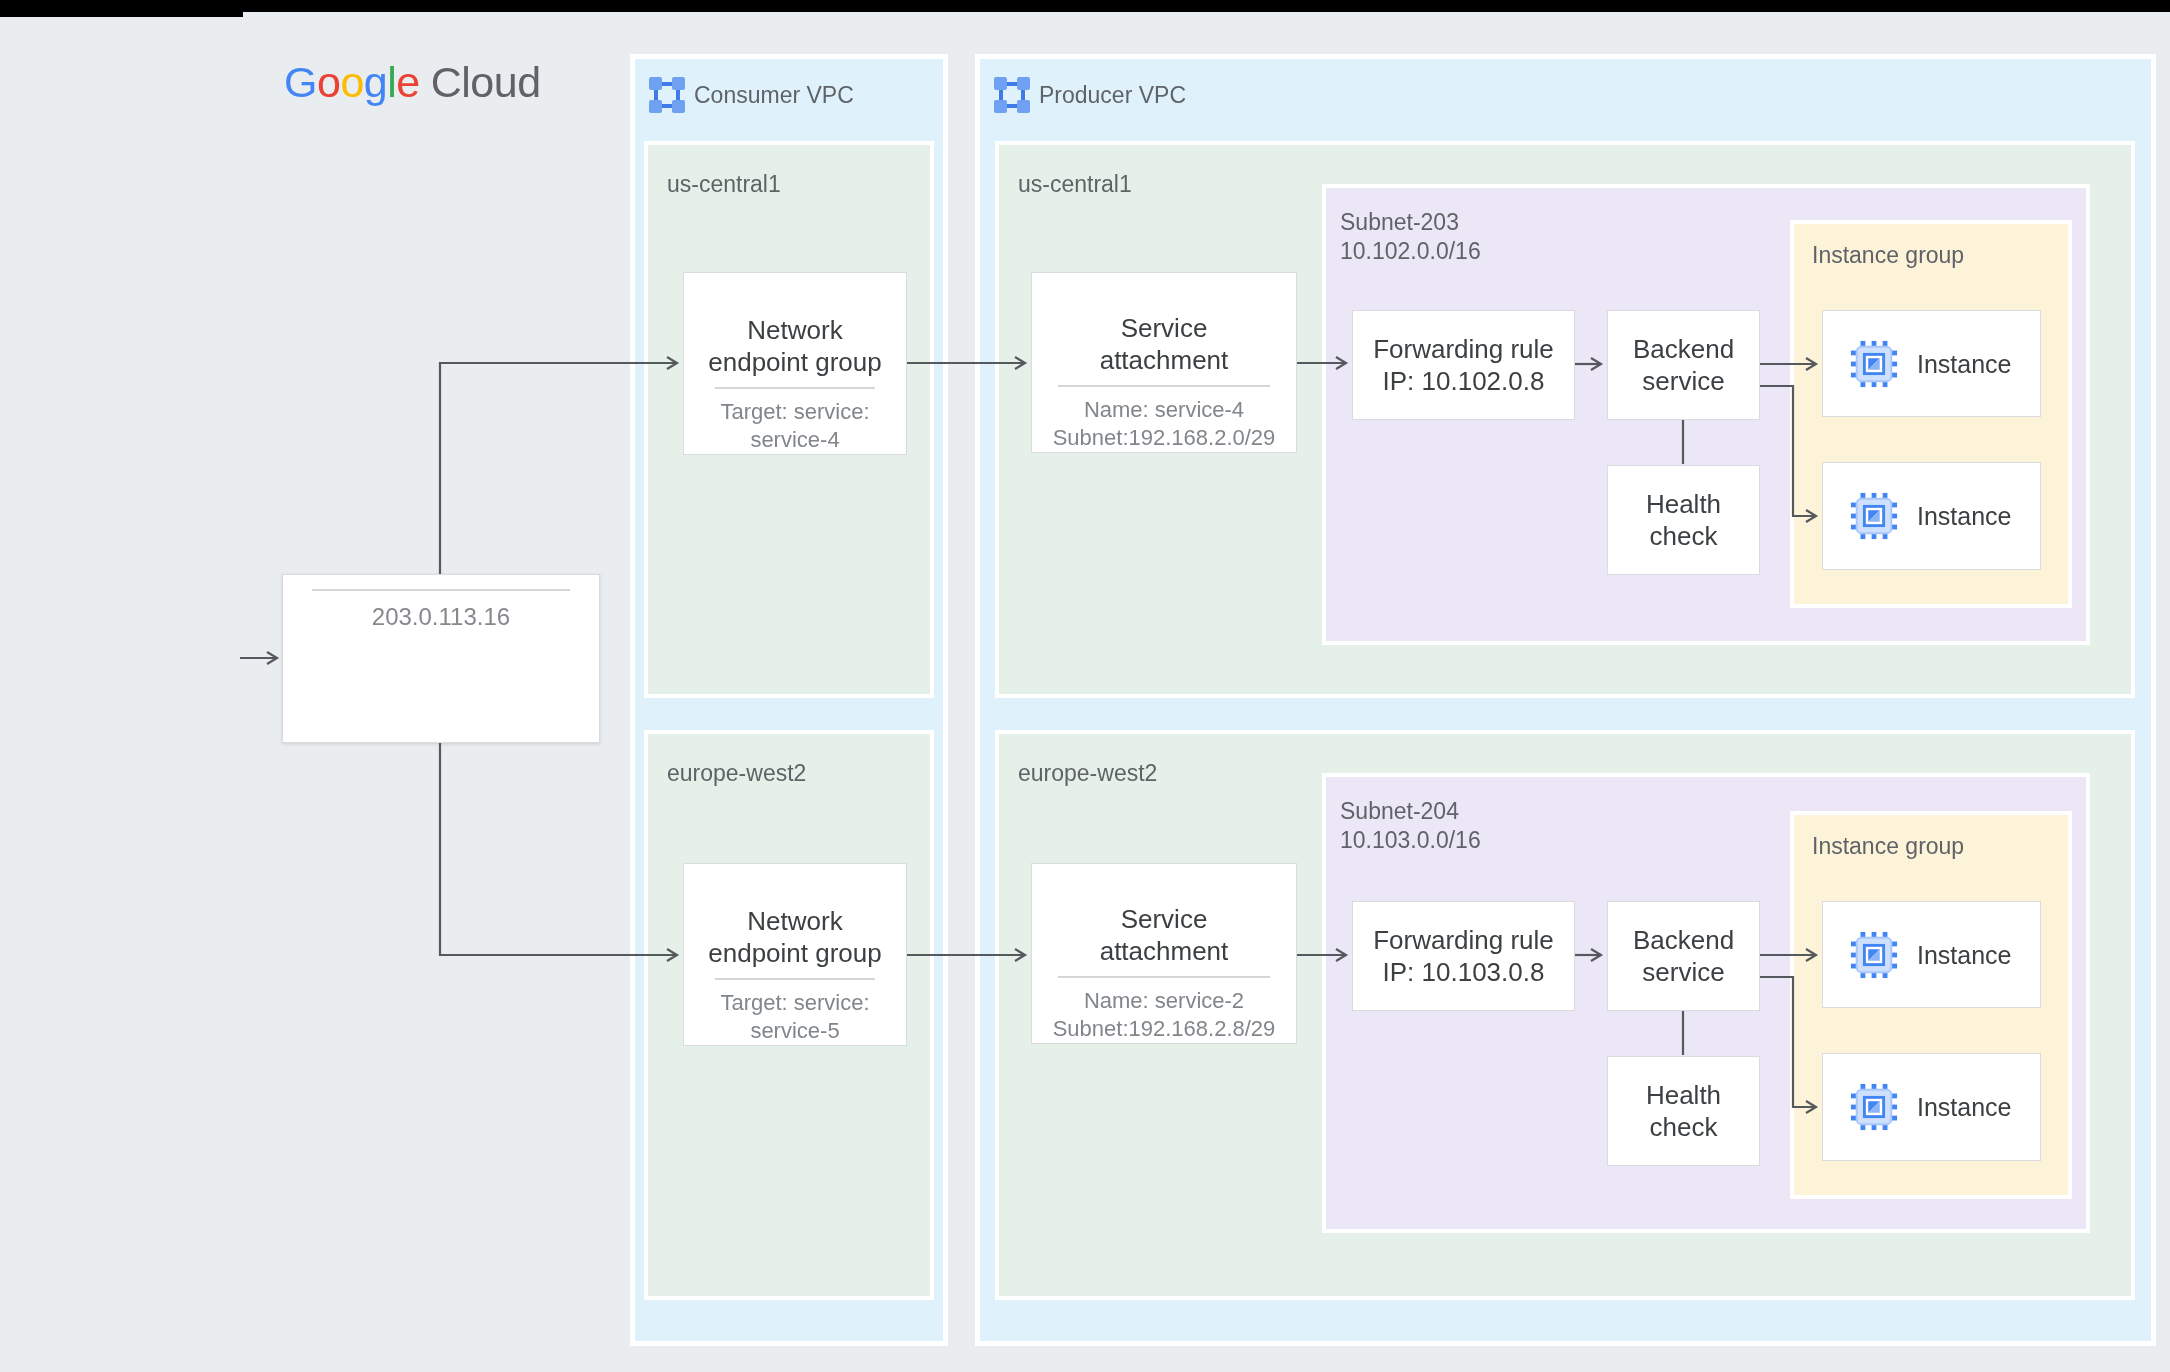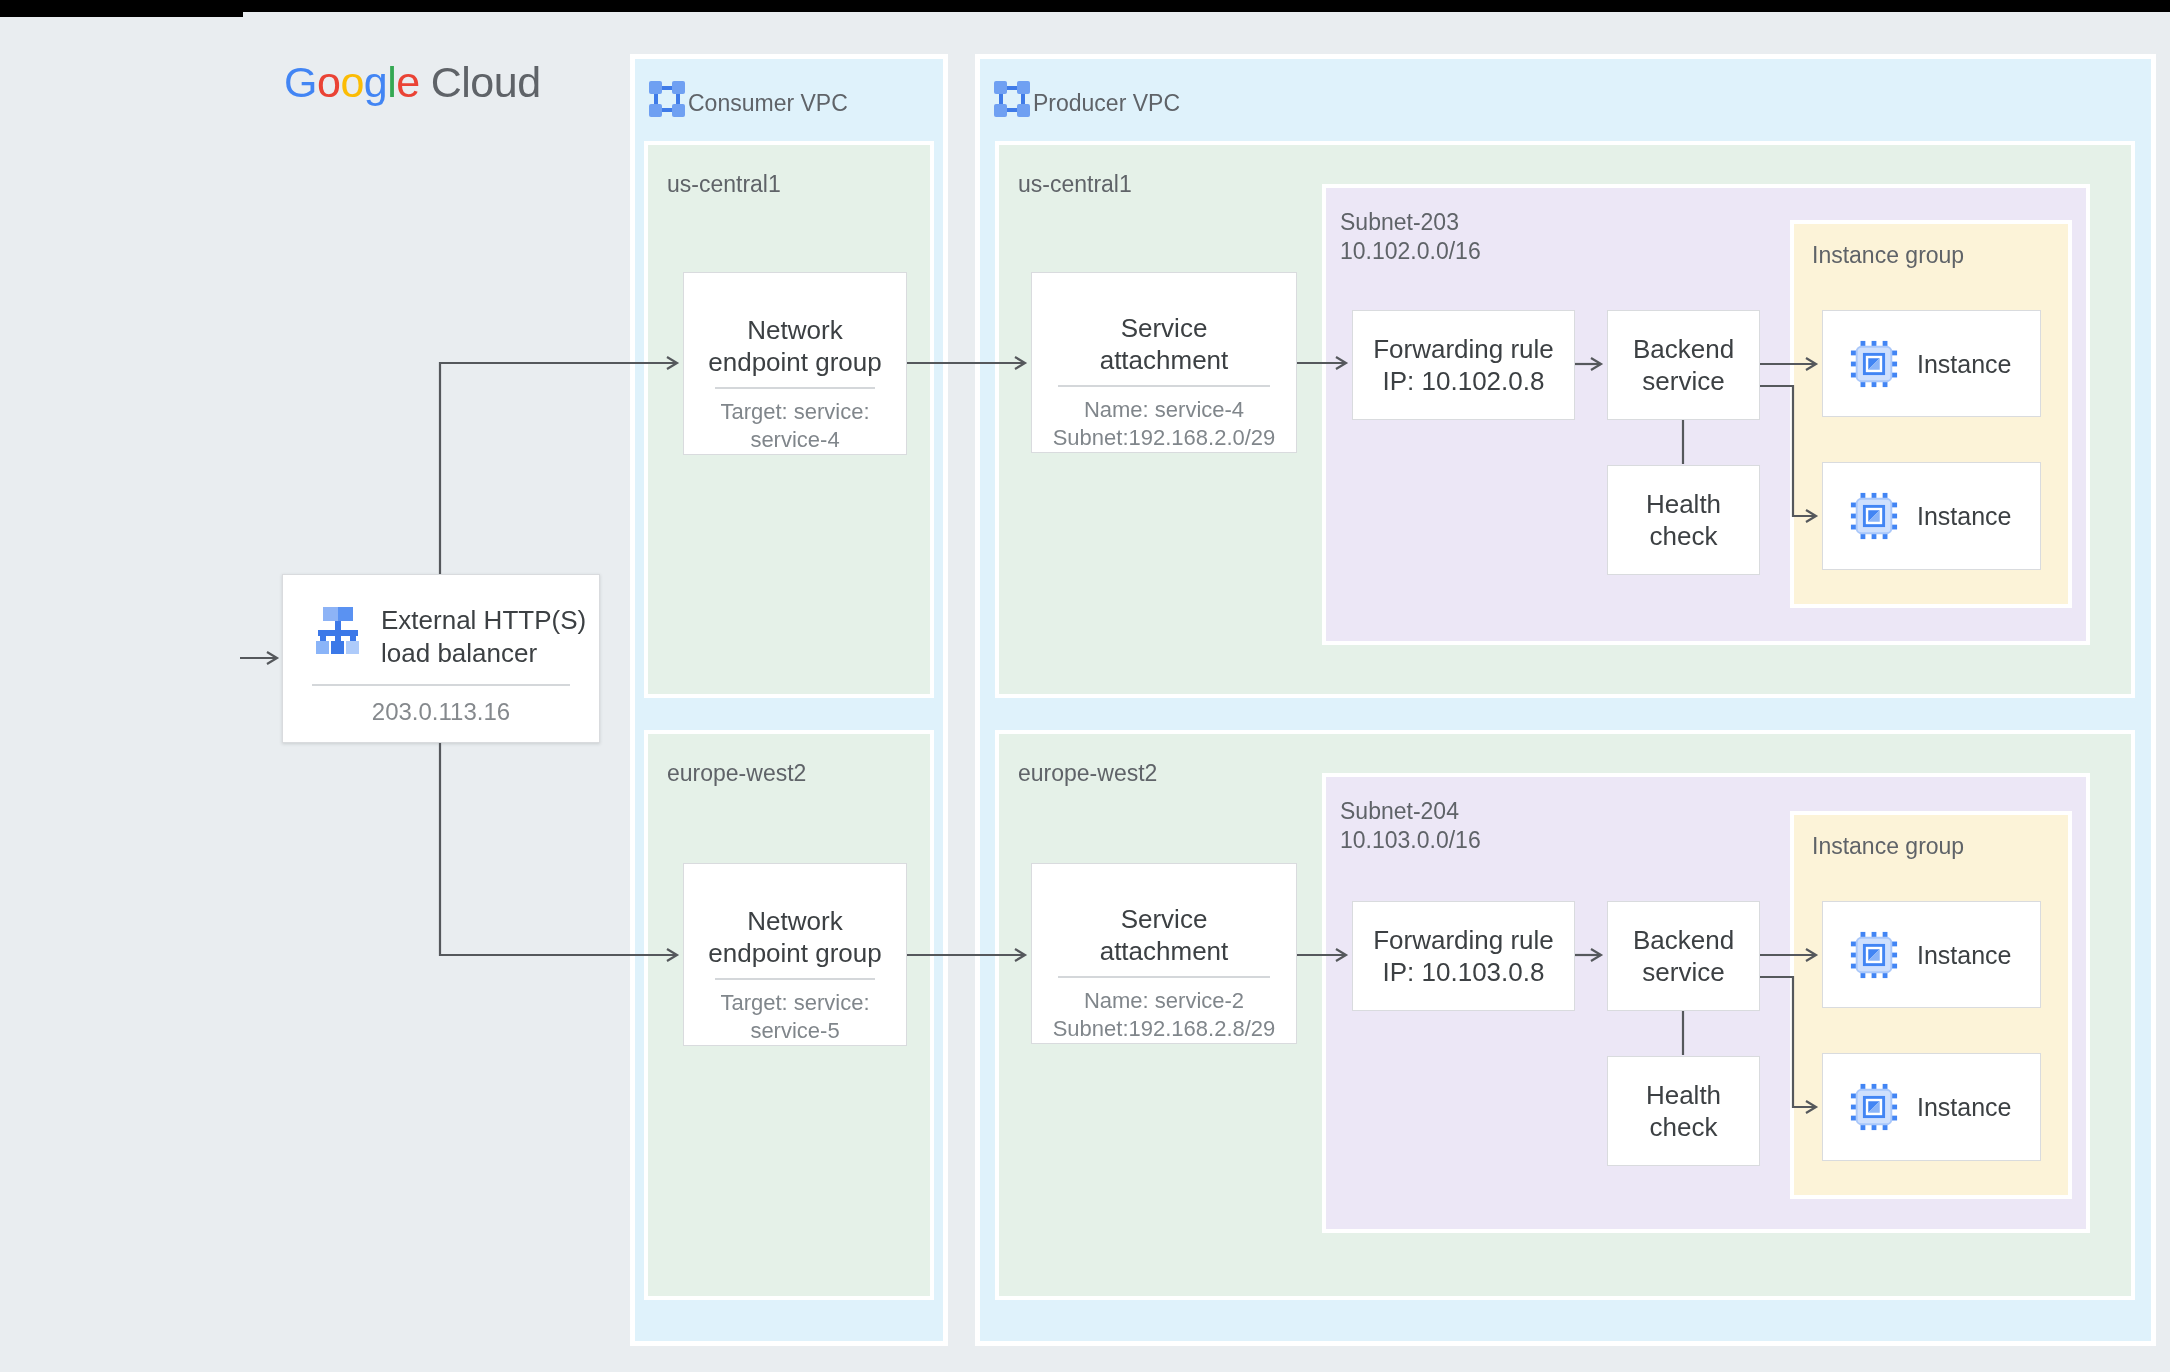--- a/index.html
+++ b/index.html
@@ -13,21 +13,21 @@
   .bar-block{position:absolute;left:0;top:0;width:243px;height:17px;background:#000;}
 
   
   .logo{position:absolute;left:284px;top:58px;font-size:43px;font-weight:400;letter-spacing:-0.5px;white-space:nowrap;}
   .logo .cloud{color:#5f6368;margin-left:11px;}
 
   
   .vpc{position:absolute;background:#dff2fb;border:5px solid #fff;box-sizing:border-box;z-index:1;}
   .vpc-consumer{left:630px;top:54px;width:318px;height:1292px;}
   .vpc-producer{left:975px;top:54px;width:1181px;height:1292px;}
-  .vpc-head{position:absolute;left:14px;top:14px;display:flex;align-items:flex-end;gap:3px;height:44px;}
+  .vpc-head{position:absolute;left:14px;top:14px;display:flex;align-items:center;gap:9px;height:44px;}
   .vpc-label{font-size:23px;color:#5f6368;}
 
   .region{position:absolute;background:#e5f1e8;border:4px solid #fff;box-sizing:border-box;z-index:1;}
   .region-c1{left:644px;top:141px;width:290px;height:557px;}
   .region-c2{left:644px;top:730px;width:290px;height:570px;}
   .region-p1{left:995px;top:141px;width:1140px;height:557px;}
   .region-p2{left:995px;top:730px;width:1140px;height:570px;}
   .region-label{position:absolute;left:19px;top:26px;font-size:23px;color:#5f6368;}
 
   .subnet{position:absolute;background:#ece7f6;border:4px solid #fff;box-sizing:border-box;z-index:2;}
@@ -157,38 +157,20 @@
 
   <div class="igroup igroup-1">
     <div class="igroup-label">Instance group</div>
   </div>
   <div class="igroup igroup-2">
     <div class="igroup-label">Instance group</div>
   </div>
 
 
   <div class="node lb">
-    <div class="lb-row">
-      <svg class="icon-svg" width="46" height="50" viewBox="0 0 46 50">
-        <rect x="8" y="3" width="15" height="14" fill="#8db3f6"></rect>
-        <rect x="23" y="3" width="15" height="14" fill="#5a92f2"></rect>
-        <rect x="20" y="17" width="6" height="10" fill="#3c78e8"></rect>
-        <rect x="3" y="26" width="40" height="6" fill="#3c78e8"></rect>
-        <rect x="5" y="32" width="6" height="8" fill="#3c78e8"></rect>
-        <rect x="20" y="32" width="6" height="8" fill="#3c78e8"></rect>
-        <rect x="35" y="32" width="6" height="8" fill="#3c78e8"></rect>
-        <rect x="1" y="37" width="13" height="13" fill="#8ab4f8"></rect>
-        <rect x="16" y="37" width="13" height="13" fill="#3b78e8"></rect>
-        <rect x="31" y="37" width="13" height="13" fill="#aecbfa"></rect>
-      </svg>
-      <div class="lb-title">
-        <div>External HTTP(S)</div>
-        <div>load balancer</div>
-      </div>
-    </div>
     <div class="lb-divider"></div>
     <div class="lb-ip">203.0.113.16</div>
   </div>
 
   <div class="node neg-1">
     <div class="card-title">Network</div>
     <div class="card-title">endpoint group</div>
     <div class="card-divider"></div>
     <div class="card-sub">Target: service:</div>
     <div class="card-sub">service-4</div>

